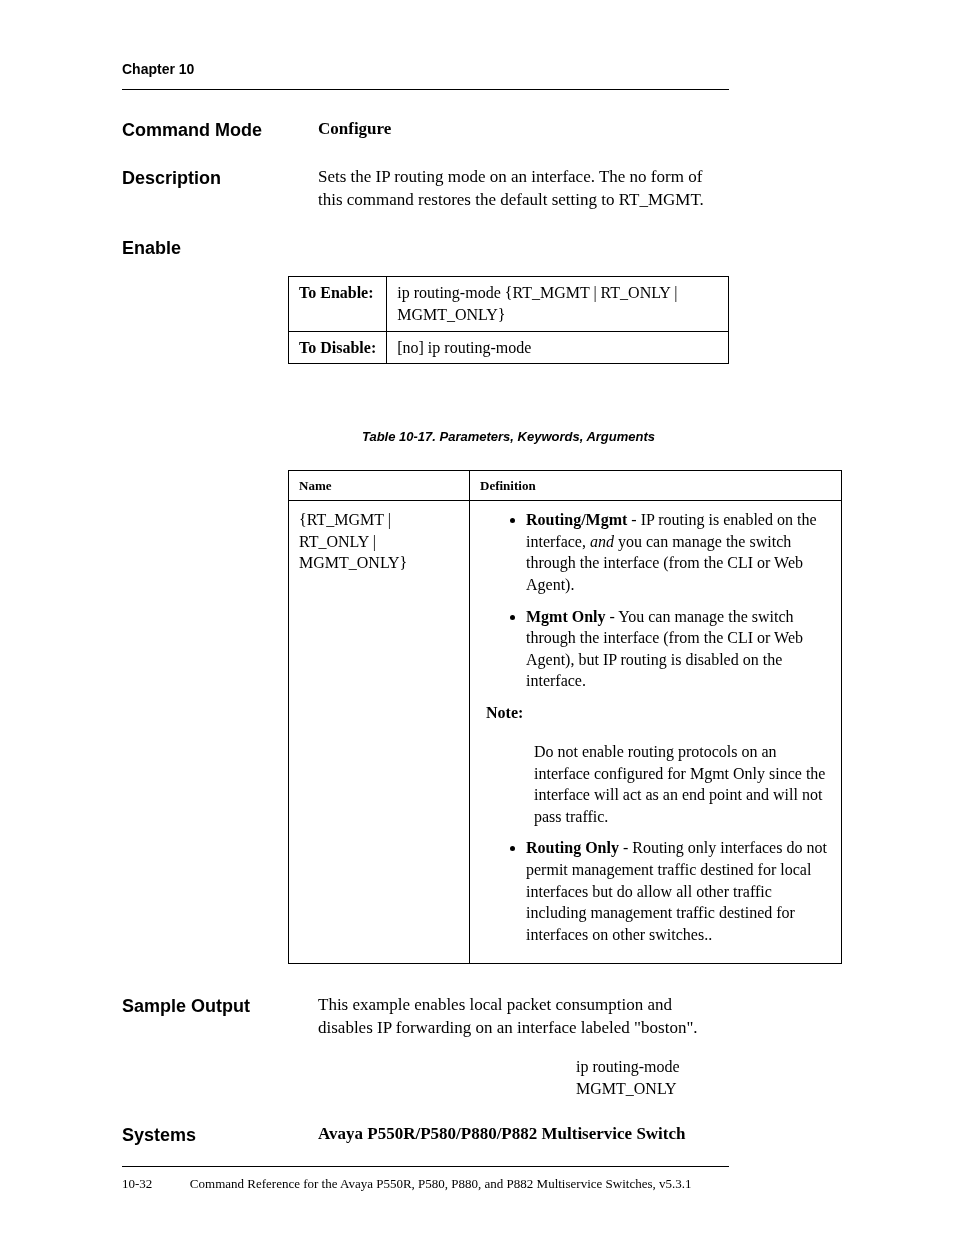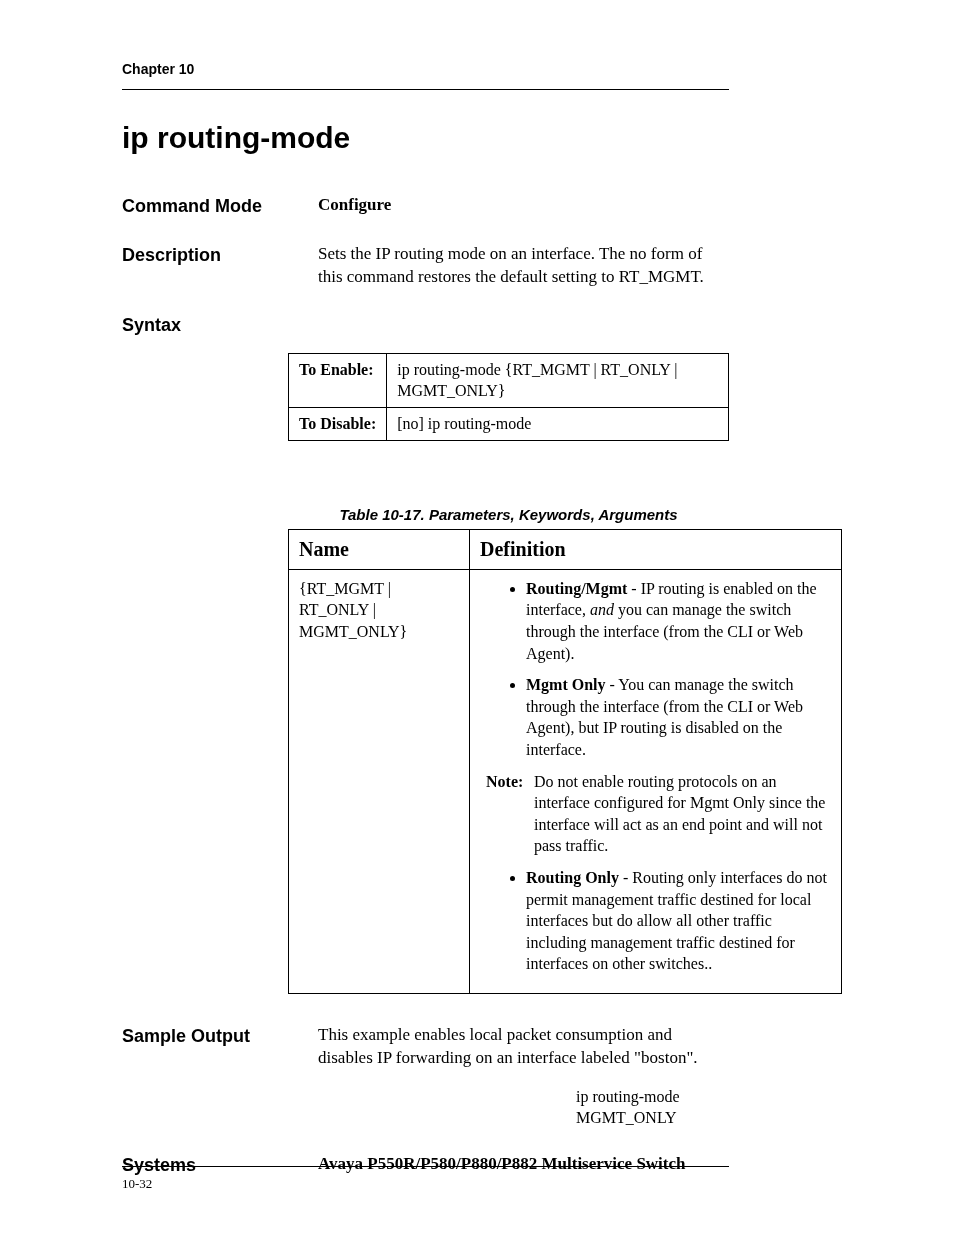--- a/index.html
+++ b/index.html
@@ -64,36 +64,36 @@
   .syntax-table td:first-child {
     font-weight: bold;
     white-space: nowrap;
   }
   .table-caption {
     font-family: Arial, Helvetica, sans-serif;
     font-weight: bold;
     font-style: italic;
     text-align: center;
     margin-left: 166px;
-    font-size: 15px;
-    margin-bottom: 4px;
+    font-size: 13px;
+    margin-bottom: 24px;
   }
   .param-table {
     margin-left: 166px;
     border-collapse: collapse;
     width: 554px;
     margin-bottom: 30px;
   }
   .param-table th {
     border: 1px solid #000;
     padding: 6px 10px;
     text-align: left;
     font-family: "Times New Roman", serif;
     font-weight: bold;
-    font-size: 20px;
+    font-size: 13px;
   }
   .param-table td {
     border: 1px solid #000;
     padding: 8px 10px;
     vertical-align: top;
     font-size: 16px;
   }
   .param-table td:first-child {
     width: 160px;
   }
@@ -111,20 +111,21 @@
     padding-left: 6px;
     margin-bottom: 10px;
   }
   .note-label {
     font-weight: bold;
     flex: 0 0 48px;
   }
   .note-text {
     flex: 1;
     padding-right: 4px;
+    margin-top: 39px;
   }
   .sample-cmd {
     margin-left: 454px;
     margin-top: 16px;
     margin-bottom: 24px;
     font-size: 16px;
   }
   .footer {
     position: absolute;
     bottom: 42px;
@@ -151,34 +152,33 @@
   .em { font-style: italic; }
 </style>
 </head>
 <body>
 
 <div class="page">
 
   <div class="chapter">Chapter 10</div>
   <div class="hr"></div>
 
-  <div class="title">ip routing-mode</div>
 
   <div class="row">
     <div class="label">Command Mode</div>
     <div class="value bold-serif">Configure</div>
   </div>
 
   <div class="row">
     <div class="label">Description</div>
     <div class="value">Sets the IP routing mode on an interface. The no form of this command restores the default setting to RT_MGMT.</div>
   </div>
 
   <div class="row" style="margin-bottom:6px;">
-    <div class="label">Syntax</div>
+    <div class="label">Enable</div>
     <div class="value"></div>
   </div>
 
   <table class="syntax-table">
     <tbody>
         <tr>
       <td>To Enable:</td>
       <td>ip routing-mode {RT_MGMT | RT_ONLY | MGMT_ONLY}</td>
     </tr>
     <tr>
@@ -229,16 +229,17 @@
 
   <div class="row">
     <div class="label">Systems</div>
     <div class="value bold-serif">Avaya P550R/P580/P880/P882 Multiservice Switch</div>
   </div>
 
   <div class="footer">
     <div class="footer-hr"></div>
     <div class="footer-row">
       <div class="page-num">10-32</div>
+      <div class="footer-text">Command Reference for the Avaya P550R, P580, P880, and P882 Multiservice Switches, v5.3.1</div>
     </div>
   </div>
 
 </div>
 
 </body></html>

